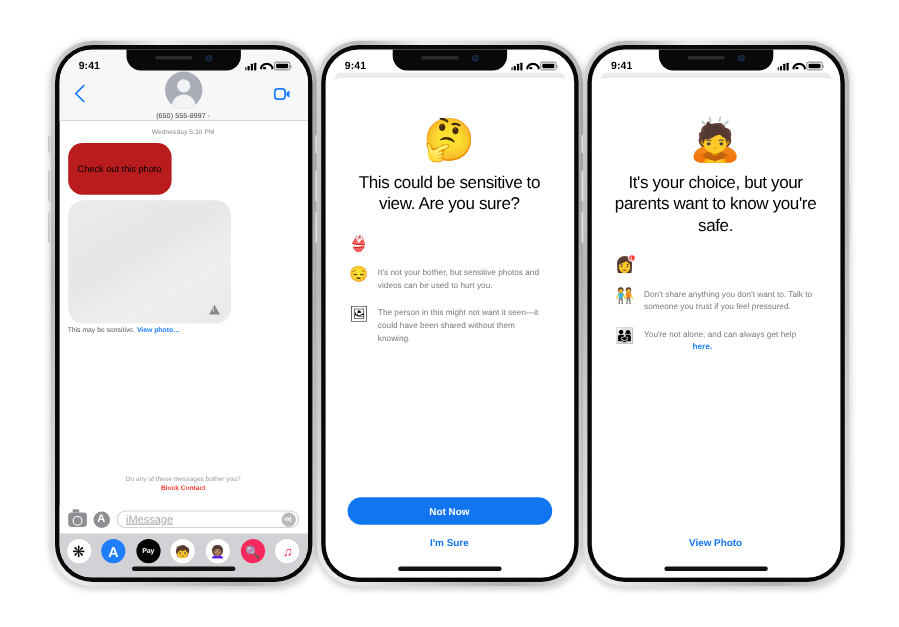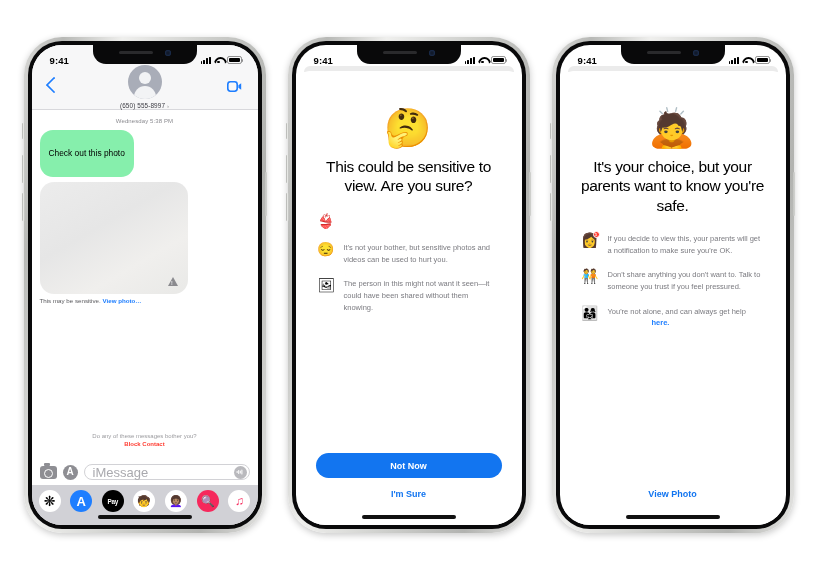--- a/index.html
+++ b/index.html
@@ -8,21 +8,20 @@
     background: #ffffff;
     font-family: "Liberation Sans", sans-serif;
     overflow: hidden;
   }
   .stage {
     position: relative;
     width: 817px; height: 570px;
     display: flex;
     align-items: center;
     justify-content: center;
-    gap: 22px;
     background: #fff;
   }
 
   
   .phone {
     position: relative;
     width: 242px;
     height: 496px;
     border-radius: 38px;
     background: linear-gradient(100deg,#d8d8d6 0%,#b8b9b6 12%,#efefed 30%,#cfd0cd 55%,#b2b3b0 80%,#e4e4e2 100%);
@@ -150,21 +149,21 @@
   }
   .avatar::before { content:""; position:absolute; left:50%; top:6.5px; transform:translateX(-50%); width:12px; height:12px; border-radius:50%; background:#f2f3f5; }
   .avatar::after { content:""; position:absolute; left:50%; top:21px; transform:translateX(-50%); width:22px; height:17px; border-radius:11px 11px 0 0; background:#f2f3f5; }
   .contact-name { font-size:6.4px; color:#3c3c43; margin-top:3px; letter-spacing:.1px; }
   .contact-name .chev { color:#8e8e93; font-size:6px; }
 
   .msg-body { flex:1 1 auto; position:relative; padding: 6px 8px 0; overflow:hidden; }
   .timestamp { text-align:center; font-size:6px; color:#8b8b90; margin: 2px 0 6px; letter-spacing:.1px; }
   .bubble {
     display:inline-block;
-    background:#86efac; color:#000;
+    background:#b91c1c; color:#000;
     border-radius: 13px;
     padding: 19px 9px;
     font-size: 8.4px;
     line-height: 1.1;
   }
   .photo-blur {
     margin-top: 5px;
     width: 148px; height: 112px;
     border-radius: 14px;
     background: linear-gradient(150deg,#ececec 0%,#e6e6e6 40%,#f0efed 70%,#e9e9e7 100%);
@@ -192,21 +191,21 @@
   .cam-icon { width:17px;height:13px;border-radius:3px;background:#8e8e93; position:relative; flex:0 0 auto;}
   .cam-icon::before{content:"";position:absolute;left:4.5px;top:3px;width:7px;height:7px;border:1.6px solid #fff;border-radius:50%;}
   .cam-icon::after{content:"";position:absolute;left:4px;top:-2.2px;width:6px;height:2.6px;background:#8e8e93;border-radius:1px;}
   .appstore-a { color:#fff; font-size:10px; font-weight:bold; position:absolute; left:50%; top:50%; transform:translate(-50%,-52%); }
   .imessage-field {
     flex:1 1 auto; height:16px; border-radius:9px;
     border: .8px solid #d2d2d6; background:#fff;
     display:flex; align-items:center; padding: 0 4px 0 8px;
     position:relative;
   }
-  .imessage-field span { font-size:13px; color:#a9a9ae; }
+  .imessage-field span { font-size:10px; color:#a9a9ae;text-decoration:underline; }
   .mic-btn {
     position:absolute; right:2px; width:13px;height:13px;border-radius:50%;
     background:#b9b9bd; display:flex;align-items:center;justify-content:center;
   }
   .dock {
     flex: 0 0 auto;
     background:#d1d1d6;
     padding: 5px 7px 13px;
     display:flex; align-items:center; justify-content:space-between;
   }
@@ -464,21 +463,20 @@
         <div class="sheet-card">
           <div class="sheet-scroll">
             <div class="hero-emoji">🙇</div>
             <div class="sheet-title">It's your choice, but your parents want to know you're safe.</div>
             <div class="bullets">
               <div class="bullet">
                 <div class="bullet-ico">
                   <span>👩</span>
                   <span class="badge-dot">1</span>
                 </div>
-                <div class="bullet-text">If you decide to view this, your parents will get a notification to make sure you're OK.</div>
               </div>
               <div class="bullet">
                 <div class="bullet-ico">🧑‍🤝‍🧑</div>
                 <div class="bullet-text">Don't share anything you don't want to. Talk to someone you trust if you feel pressured.</div>
               </div>
               <div class="bullet">
                 <div class="bullet-ico">👨‍👩‍👧</div>
                 <div class="bullet-text">
                   <span>You're not alone, and can always get help</span>
                   <a href="#">here.</a>

